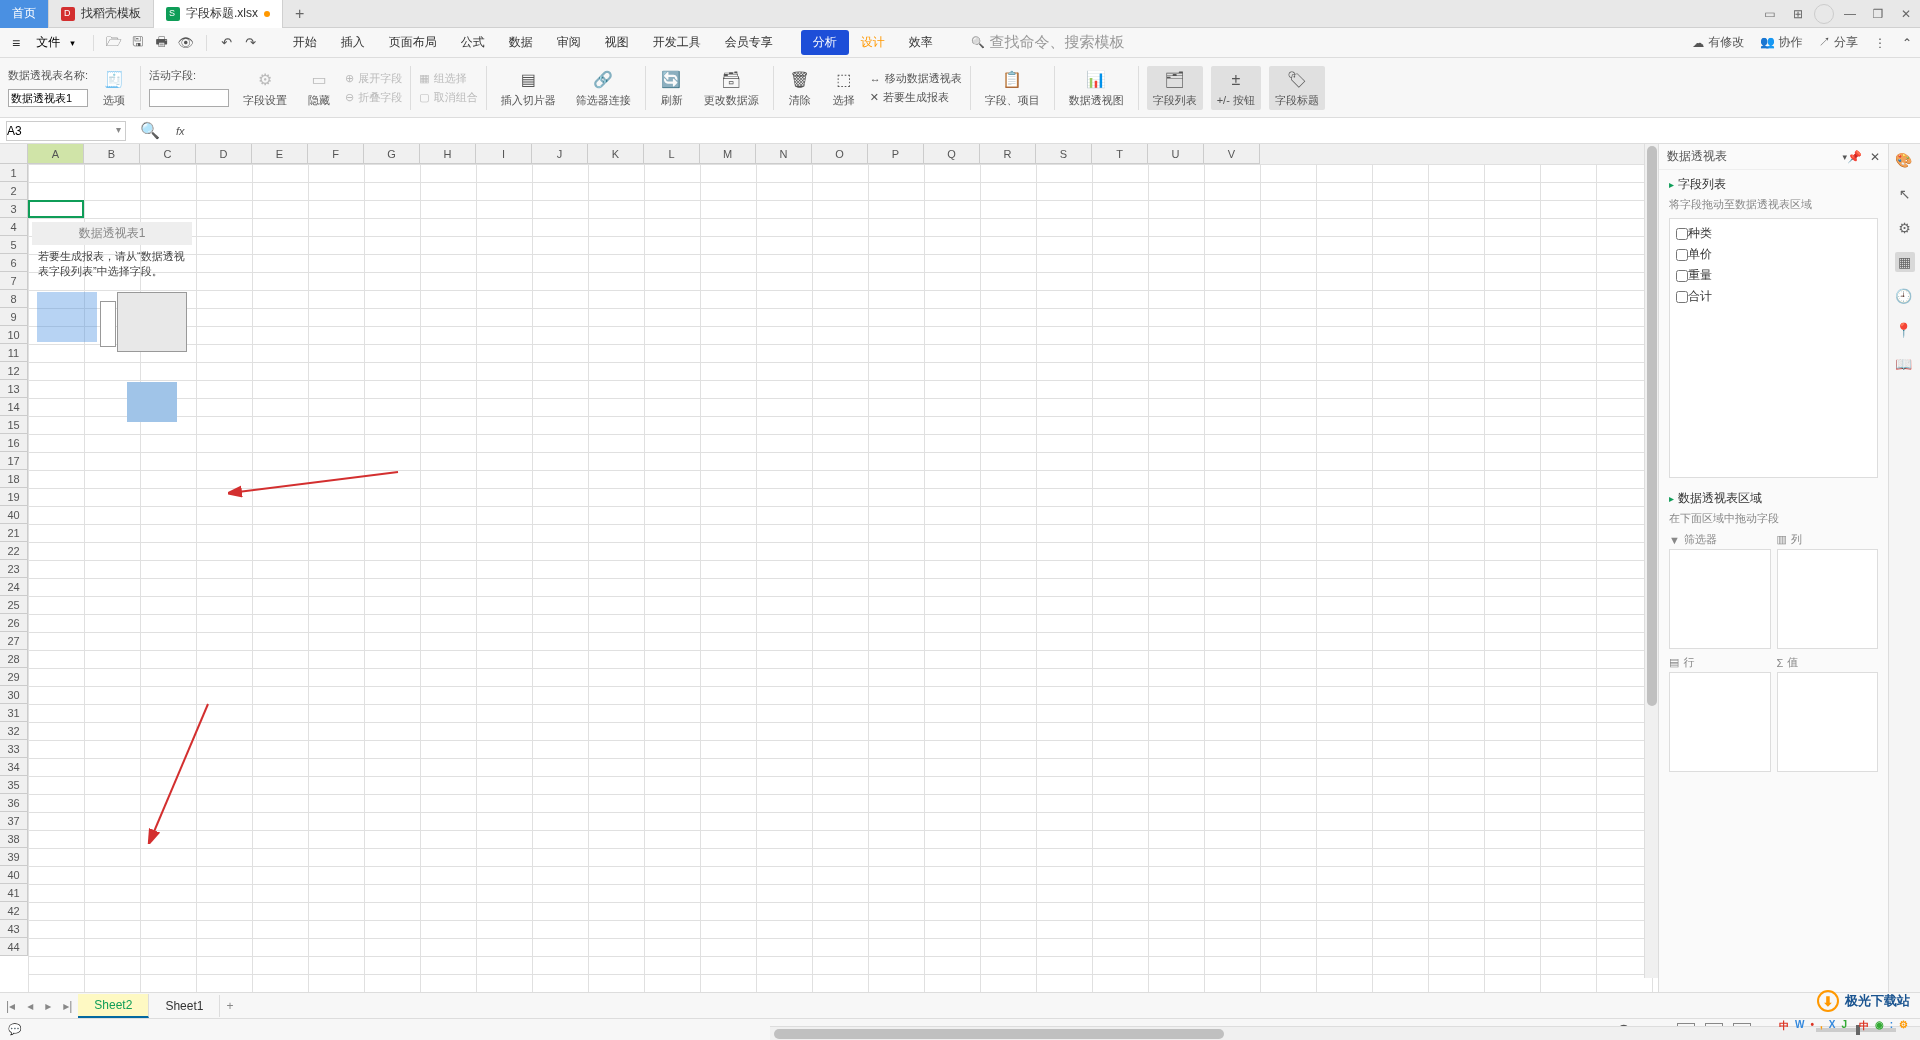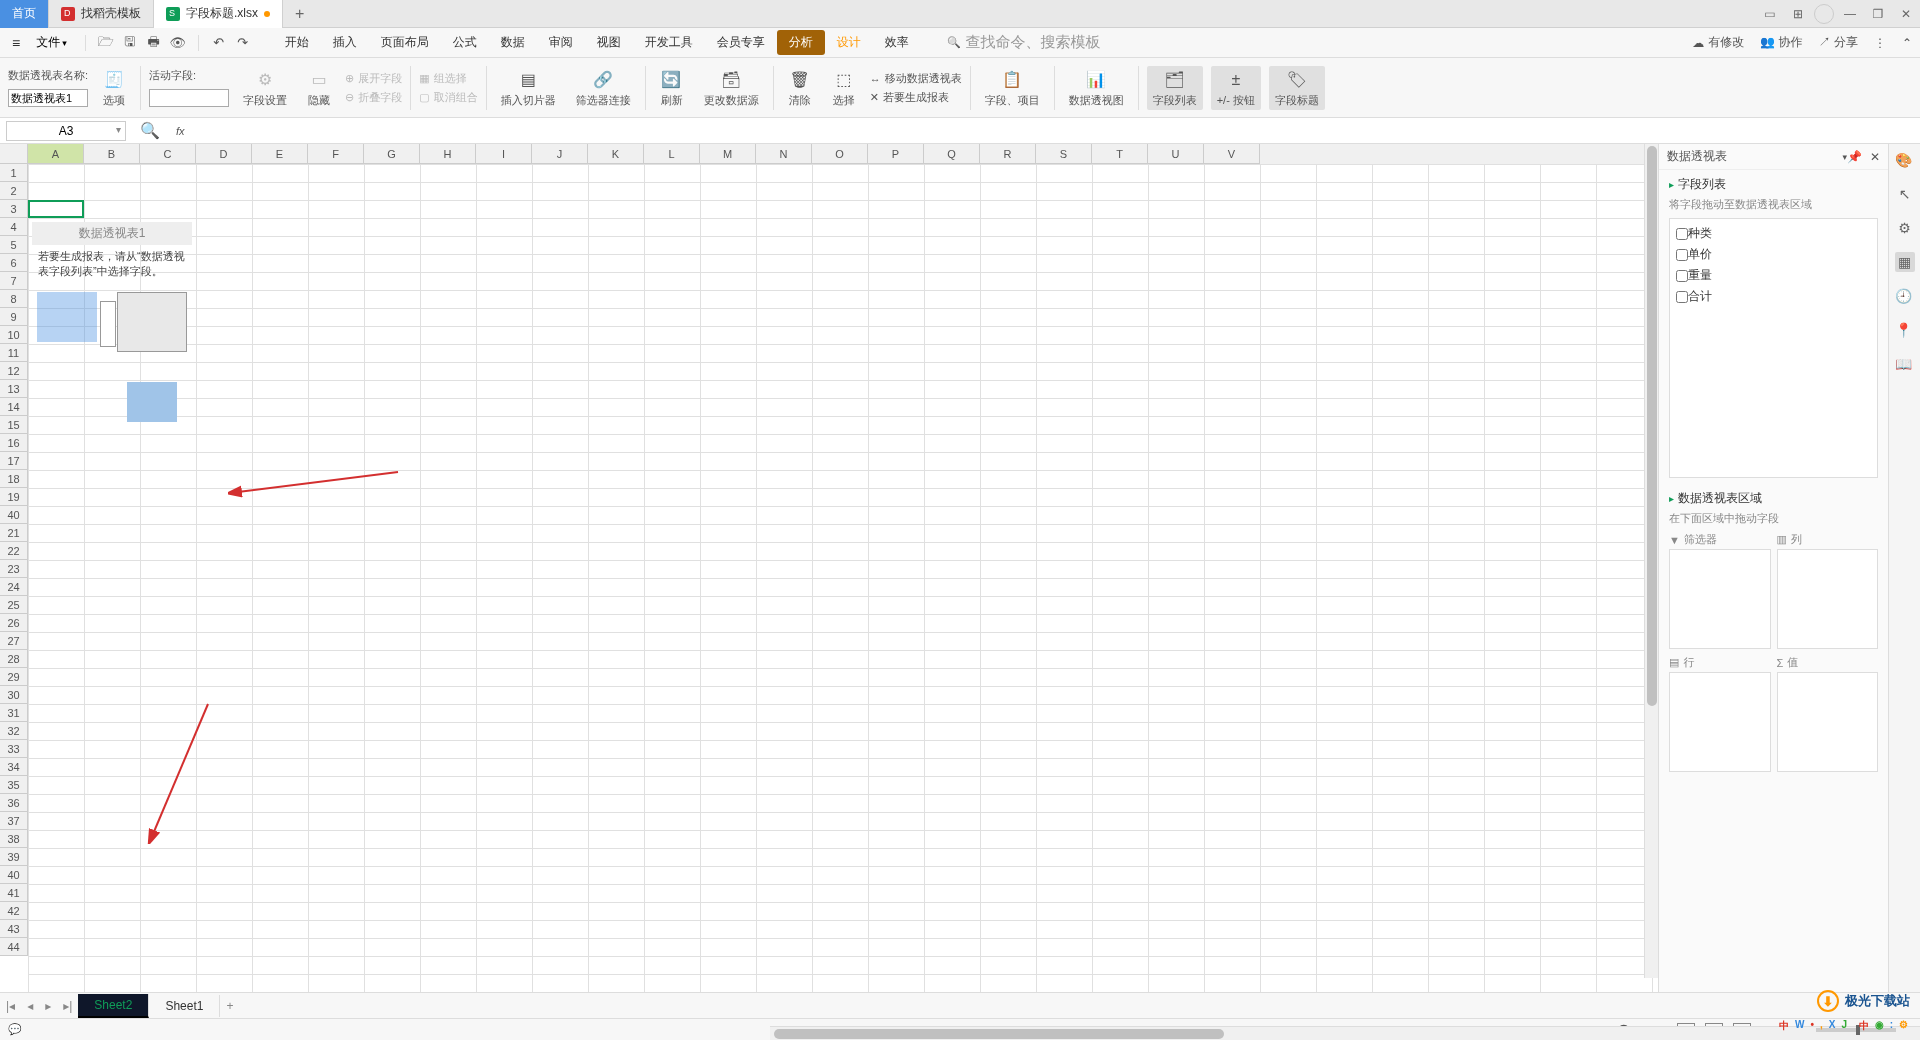--- a/index.html
+++ b/index.html
@@ -13,43 +13,43 @@
 .doc-icon-red::after { content:"D"; color:#fff; font-size:9px; position:absolute; top:1px; left:3px; }
 .doc-icon-green { width:14px; height:14px; background:#0f9d58; border-radius:2px; display:inline-block; margin-right:6px; position:relative; }
 .doc-icon-green::after { content:"S"; color:#fff; font-size:9px; position:absolute; top:1px; left:3px; }
 .new-tab { padding:0 12px; color:#666; font-size:16px; }
 .win-controls { margin-left:auto; display:flex; align-items:center; }
 .win-btn { width:24px; height:24px; display:flex; align-items:center; justify-content:center; color:#666; font-size:12px; margin:0 2px; }
 .win-btn.circle { width:20px; height:20px; border:1px solid #ccc; border-radius:50%; }
 .menubar { height:30px; display:flex; align-items:center; border-bottom:1px solid #ddd; padding:0 8px; background:#f7f7f7; }
 .menu-left { display:flex; align-items:center; gap:4px; }
 .hamburger { font-size:14px; color:#333; padding:0 4px; }
-.file-menu { font-size:12px; padding:2px 8px; display:flex; align-items:center; gap:2px; }
+.file-menu { font-size:12px; padding:2px 8px; display:flex; align-items:center; gap:10px; }
 .qat-icon { width:20px; height:20px; display:flex; align-items:center; justify-content:center; color:#555; font-size:13px; }
 .menu-sep { width:1px; height:16px; background:#ddd; margin:0 6px; }
 .menu-tabs { display:flex; margin-left:20px; gap:0; }
 .menu-tab { font-size:12px; padding:4px 12px; color:#333; }
-.menu-tab.active { background:#a16207; color:#fff; border-radius:3px; }
+.menu-tab.active { background:#1d4ed8; color:#fff; border-radius:3px;margin-left:16px; }
 .menu-tab.design { color:#ff9800; }
 .search-box { margin-left:20px; font-size:15px; color:#999; border:1px solid transparent; padding:2px 6px; display:flex; align-items:center; gap:4px; }
 .search-box::before { content:"🔍"; font-size:11px; filter:grayscale(1); }
 .menu-right { margin-left:auto; display:flex; align-items:center; gap:16px; font-size:12px; color:#555; }
 .cloud-status { display:flex; align-items:center; gap:4px; }
 .toolbar { height:60px; display:flex; align-items:center; padding:2px 8px; border-bottom:1px solid #ddd; background:#f7f7f7; gap:8px; }
 .tb-label-box { display:flex; flex-direction:column; font-size:11px; color:#555; gap:6px; }
 .tb-input { width:80px; height:18px; border:1px solid #aaa; font-size:11px; padding:0 2px; }
 .tb-icon { width:24px; height:24px; display:flex; align-items:center; justify-content:center; font-size:16px; color:#555; }
 .tb-icon.disabled { color:#bbb; }
 .tb-small { display:flex; align-items:center; font-size:11px; color:#555; gap:4px; }
 .tb-small.disabled { color:#bbb; }
 .tb-sep { width:1px; height:44px; background:#ddd; }
 .tb-btn { display:flex; flex-direction:column; align-items:center; font-size:11px; color:#555; padding:2px 6px; gap:1px; }
 .tb-btn.highlighted { background:#e0e0e0; border-radius:2px; }
 .formulabar { height:26px; display:flex; align-items:center; border-bottom:1px solid #ddd; }
-.namebox { width:120px; height:20px; border:1px solid #ccc; margin:0 6px; font-size:12px; text-align:center; padding-top:2px; position:relative; }
+.namebox { width:120px; height:20px; border:1px solid #ccc; margin:0 6px; font-size:12px; text-align:left; padding-top:2px; position:relative; }
 .namebox::after { content:"▾"; position:absolute; right:4px; top:2px; font-size:10px; color:#888; }
 .fx-icon { margin:0 8px; font-style:italic; font-size:11px; color:#555; }
 .search-cell { margin:0 8px; color:#888; }
 .formula-input { flex:1; height:20px; border:none; font-size:12px; padding:0 4px; }
 .main-area { display:flex; position:relative; height:calc(100% - 28px - 30px - 60px - 26px - 26px - 22px); }
 .sheet-area { flex:1; position:relative; overflow:hidden; }
 .col-headers { display:flex; height:20px; position:sticky; top:0; background:#f0f0f0; }
 .corner { width:28px; height:20px; background:#f0f0f0; border-right:1px solid #ccc; border-bottom:1px solid #ccc; }
 .col-h { width:56px; height:20px; text-align:center; font-size:11px; color:#555; border-right:1px solid #ccc; border-bottom:1px solid #ccc; line-height:20px; }
 .col-h.sel { background:#d0e4a8; }
@@ -83,21 +83,21 @@
 .area-grid { display:grid; grid-template-columns:1fr 1fr; gap:6px; }
 .area-box { font-size:11px; color:#555; }
 .area-box-title { display:flex; align-items:center; gap:4px; color:#888; margin-bottom:2px; }
 .area-box-body { border:1px solid #ddd; background:#fff; height:100px; }
 .side-toolbar { width:32px; border-left:1px solid #ddd; display:flex; flex-direction:column; align-items:center; padding-top:6px; gap:14px; background:#f5f5f5; }
 .side-icon { width:20px; height:20px; display:flex; align-items:center; justify-content:center; color:#666; font-size:14px; }
 .side-icon.active { background:#d8d8d8; border-radius:2px; }
 .sheet-tabs { height:26px; display:flex; align-items:center; border-top:1px solid #ddd; background:#f7f7f7; font-size:12px; }
 .st-nav { padding:0 6px; color:#888; }
 .st-tab { padding:4px 16px; border-right:1px solid #ddd; color:#333; }
-.st-tab.active { color:#0f9d58; border-bottom:2px solid #000000; background:#0f172a; }
+.st-tab.active { color:#0f9d58; border-bottom:2px solid #0369a1; background:#fef9c3; }
 .statusbar { height:22px; display:flex; align-items:center; background:#f7f7f7; border-top:1px solid #ddd; font-size:11px; color:#555; padding:0 8px; }
 .sb-right { margin-left:auto; display:flex; align-items:center; gap:10px; }
 .view-btn { width:18px; height:14px; border:1px solid #888; }
 .zoom-slider { width:80px; height:4px; background:#ccc; position:relative; }
 .zoom-slider::after { content:""; position:absolute; left:40px; top:-3px; width:4px; height:10px; background:#666; }
 .watermark { position:absolute; right:10px; bottom:28px; display:flex; align-items:center; gap:6px; font-size:13px; font-weight:bold; color:#1a5490; }
 .watermark-icon { width:22px; height:22px; border:2px solid #ff9800; border-radius:50%; display:flex; align-items:center; justify-content:center; color:#ff9800; }
 .watermark2 { position:absolute; right:10px; bottom:6px; font-size:10px; display:flex; gap:2px; }
 .wm-char { display:inline-block; padding:1px 2px; font-weight:bold; }
 svg.arrow { position:absolute; pointer-events:none; }

